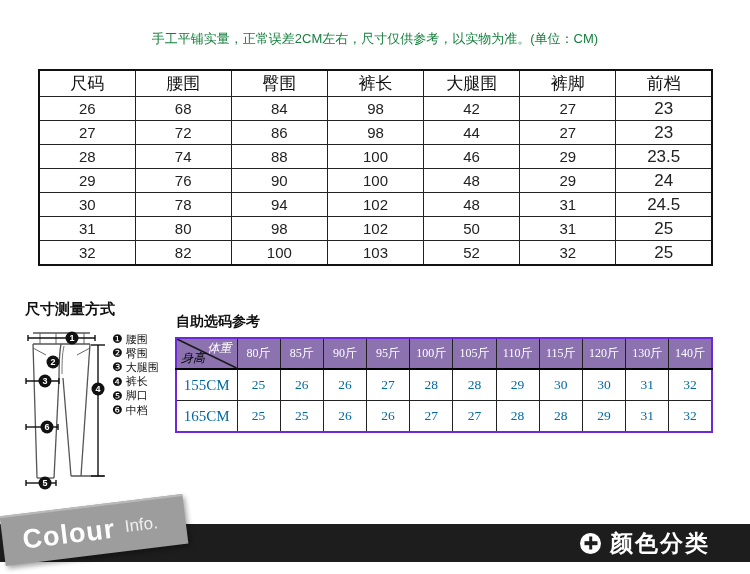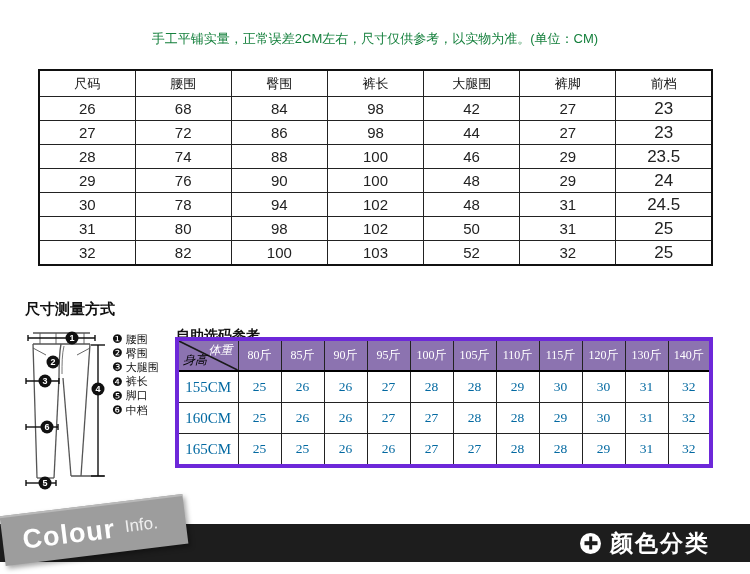--- a/index.html
+++ b/index.html
@@ -10,36 +10,36 @@
   .title-line{position:absolute;top:5px;left:0;width:750px;text-align:center;white-space:nowrap;}
   .t-main{font-size:20px;font-weight:bold;color:#111;}
   .t-sub{font-size:13px;color:#7a7a7a;}
   .t-arrow{font-size:12px;color:#222;margin-left:3px;}
   .subtitle{position:absolute;top:30px;left:0;width:750px;text-align:center;font-size:13px;color:#15803d;}
 
   
   table.main{position:absolute;left:38px;top:69px;width:675px;border-collapse:collapse;
              table-layout:fixed;border:2px solid #111;}
   table.main th,table.main td{border:1px solid #222;text-align:center;padding:0;}
-  table.main th{height:25px;font-size:13px;font-weight:500;color:#111;}
+  table.main th{height:25px;font-size:17px;font-weight:500;color:#111;}
   table.main td{height:23px;font-size:15px;color:#222;}
   table.main td:last-child{font-size:17px;}
 
   
   .measure-heading{position:absolute;left:25px;top:300px;font-size:15px;font-weight:bold;}
   svg.pants{position:absolute;left:18px;top:324px;width:105px;height:172px;}
   .legend{position:absolute;left:112px;top:332px;}
   .legend-item{display:flex;align-items:center;height:14.2px;font-size:11px;color:#111;white-space:nowrap;}
   .legend-num{font-size:12px;margin-right:3px;line-height:1;}
 
   
-  .picker-heading{position:absolute;left:176px;top:327px;font-size:14px;font-weight:bold;}
+  .picker-heading{position:absolute;left:176px;top:313px;font-size:14px;font-weight:bold;}
   table.picker{position:absolute;left:175px;top:337px;width:538px;border-collapse:collapse;
                table-layout:fixed;font-family:"Liberation Serif","DejaVu Serif",serif;
-               border:4px solid #6d28d9;}
+               border:2px solid #6d28d9;}
   table.picker th,table.picker td{border:1px solid #222;text-align:center;padding:0;}
   table.picker thead th{height:29px;background:#8c73b0;color:#fff;font-size:12px;
                         font-weight:400;border-bottom:2px solid #000;}
   table.picker td{height:30px;font-size:13.5px;color:#0369a1;background:#fff;}
   table.picker td.height-cell{font-size:15px;}
   th.corner{position:relative;padding:0;}
   .corner svg{position:absolute;left:0;top:0;width:100%;height:100%;}
   .corner-top{position:absolute;top:1px;right:5px;font-style:italic;font-size:12px;color:#fff;}
   .corner-bottom{position:absolute;bottom:1px;left:4px;font-style:italic;font-size:12px;color:#000000;}
 
@@ -270,34 +270,20 @@
         <td>27</td>
         <td>28</td>
         <td>28</td>
         <td>29</td>
         <td>30</td>
         <td>30</td>
         <td>31</td>
         <td>32</td>
       </tr>
       <tr>
-        <td class="height-cell">160CM</td>
-        <td>25</td>
-        <td>26</td>
-        <td>26</td>
-        <td>27</td>
-        <td>27</td>
-        <td>28</td>
-        <td>28</td>
-        <td>29</td>
-        <td>30</td>
-        <td>31</td>
-        <td>32</td>
-      </tr>
-      <tr>
         <td class="height-cell">165CM</td>
         <td>25</td>
         <td>25</td>
         <td>26</td>
         <td>26</td>
         <td>27</td>
         <td>27</td>
         <td>28</td>
         <td>28</td>
         <td>29</td>

